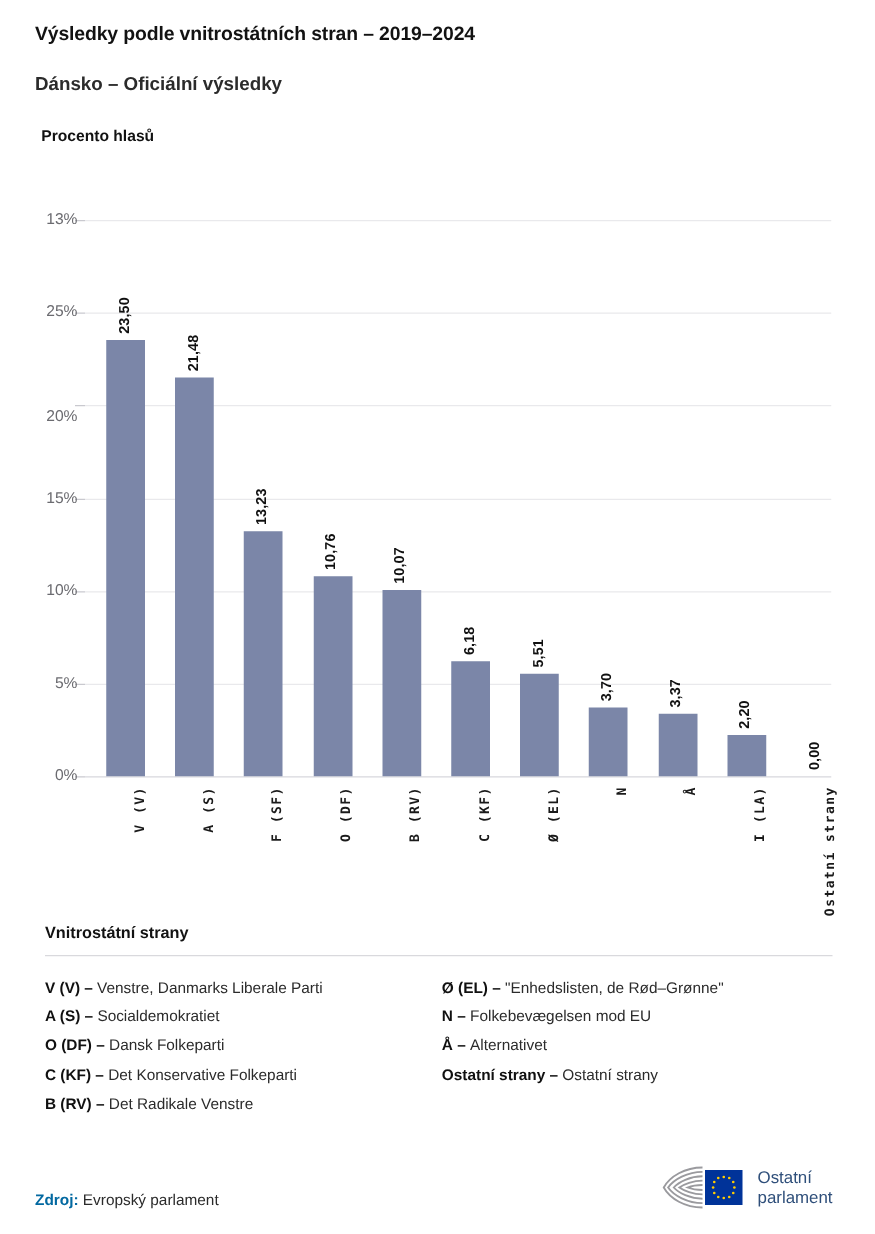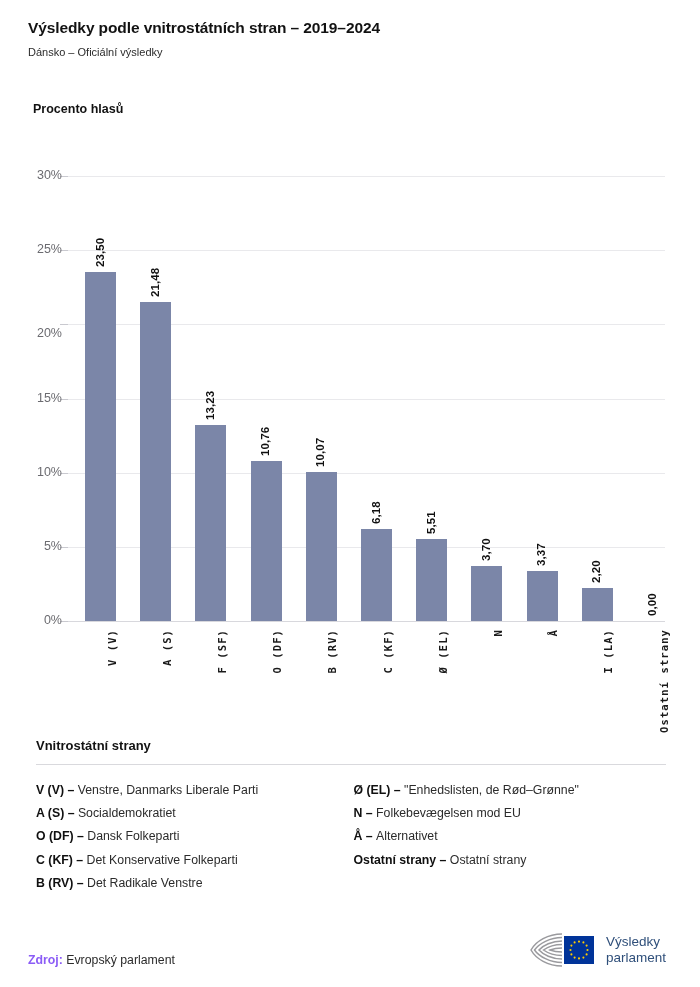--- a/index.html
+++ b/index.html
@@ -24,25 +24,25 @@
     width: 644px;
   }
   .chart-title {
     font-size: 15.5px;
     font-weight: bold;
     letter-spacing: -0.1px;
     color: #121212;
     line-height: 20px;
   }
   .chart-subtitle {
-    font-size: 11px;
-    font-weight: normal;
+    font-size: 15px;
+    font-weight: bold;
     color: #2b2b2b;
     line-height: 20px;
-    margin-top: 4px;
+    margin-top: 20px;
   }
   .axis-caption {
     position: absolute;
     left: 33px;
     top: 102px;
     font-size: 12.5px;
     font-weight: bold;
     color: #121212;
     text-align: right;
   }
@@ -161,21 +161,21 @@
   }
 
   
   .source {
     position: absolute;
     left: 28px;
     top: 953px;
     font-size: 12.3px;
     color: #2b2b2b;
   }
-  .source b { color: #8b5cf6; }
+  .source b { color: #0369a1; }
 
   .ep-logo {
     position: absolute;
     left: 528px;
     top: 927px;
     width: 146px;
     height: 46px;
     display: flex;
     align-items: center;
   }
@@ -210,21 +210,21 @@
       <div class="tick-mark" style="top: 398.5px;"></div>
       <div class="y-tick-label" style="top: 398.5px;">15%</div>
       <div class="grid-line" style="top: 324.333px;"></div>
       <div class="tick-mark" style="top: 324.333px;"></div>
       <div class="y-tick-label" style="top: 334px;">20%</div>
       <div class="grid-line" style="top: 250.167px;"></div>
       <div class="tick-mark" style="top: 250.167px;"></div>
       <div class="y-tick-label" style="top: 250.167px;">25%</div>
       <div class="grid-line" style="top: 176px;"></div>
       <div class="tick-mark" style="top: 176px;"></div>
-      <div class="y-tick-label" style="top: 176px;">30%</div>
+      <div class="y-tick-label" style="top: 176px;">13%</div>
     </div>
   <div class="bars-layer" id="bars">
       <div class="bar-group" style="left: 85px; bottom: 119px;">
         <div class="bar-rect" style="height: 348.583px; width: 31px; background: rgb(123, 134, 168);"></div>
         <div class="bar-value" style="left: 20.5px; bottom: 353.583px;">23,50</div>
         <div class="bar-cat" style="left: 20.5px; top: 8px;">V (V)</div>
       </div>
       <div class="bar-group" style="left: 140.2px; bottom: 119px;">
         <div class="bar-rect" style="height: 318.62px; width: 31px; background: rgb(123, 134, 168);"></div>
         <div class="bar-value" style="left: 20.5px; bottom: 323.62px;">21,48</div>
@@ -320,16 +320,16 @@
       <circle cx="55.4" cy="27.6" r="1.05"></circle>
       <circle cx="51" cy="28.4" r="1.05"></circle>
       <circle cx="46.6" cy="27.6" r="1.05"></circle>
       <circle cx="43.4" cy="24.4" r="1.05"></circle>
       <circle cx="42.5" cy="20" r="1.05"></circle>
       <circle cx="43.4" cy="15.6" r="1.05"></circle>
       <circle cx="46.6" cy="12.4" r="1.05"></circle>
     </g>
   </svg>
   <div class="ep-logo-text">
-    <div>Výsledky</div>
+    <div>Ostatní</div>
     <div>parlament</div>
   </div>
 </div>
 
 </body></html>

